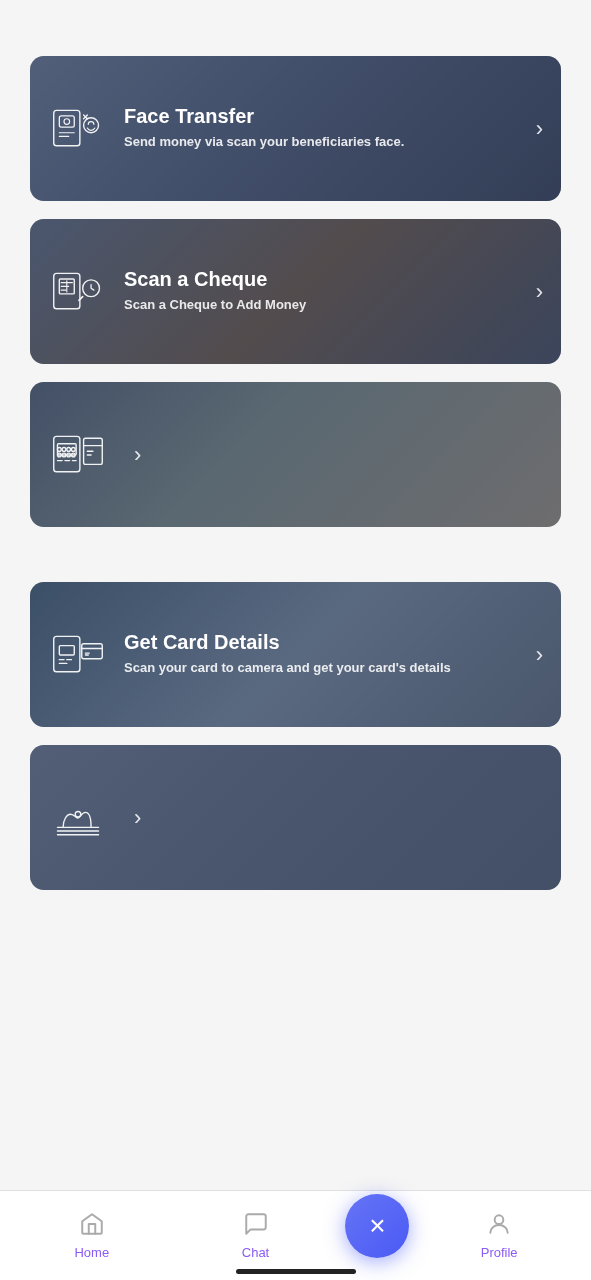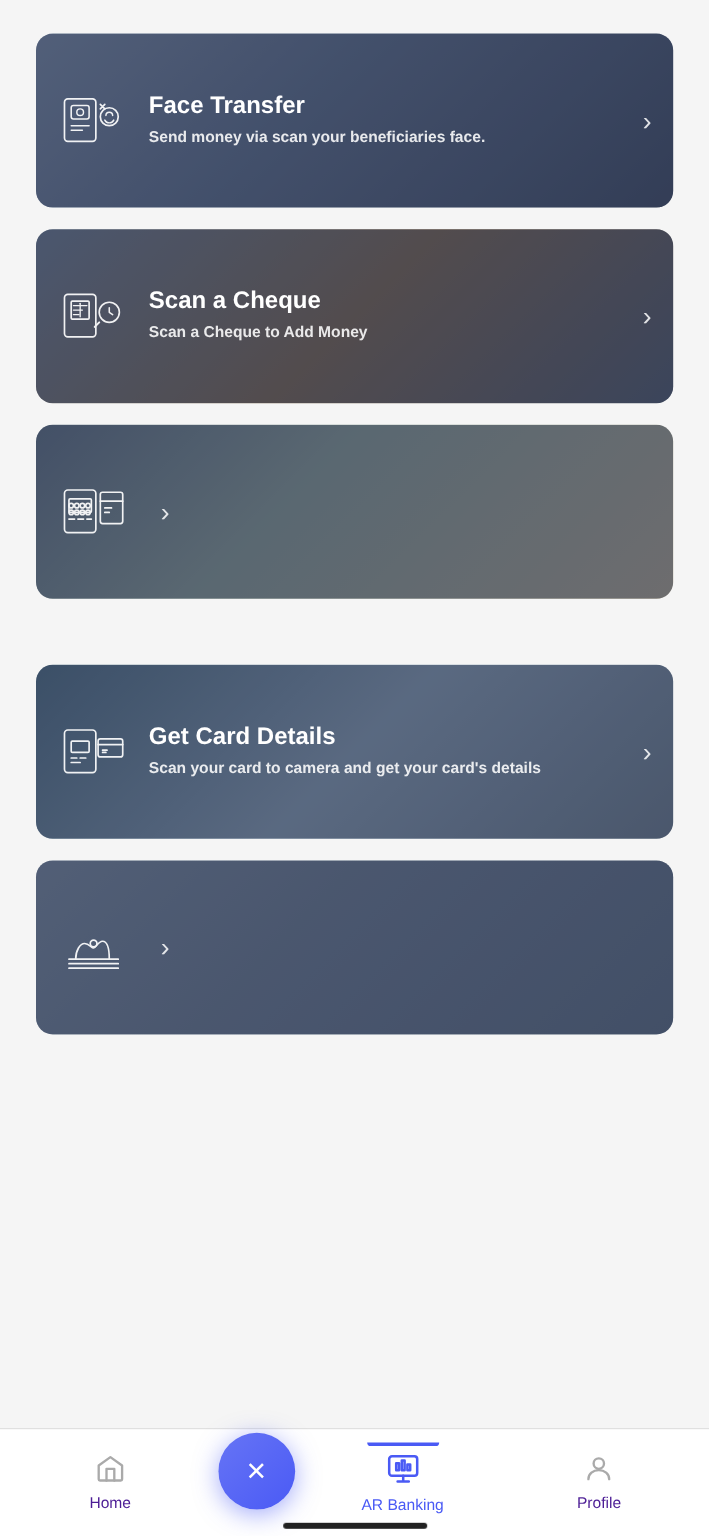--- a/index.html
+++ b/index.html
@@ -10,21 +10,21 @@
       min-height: 1280px;
       background: #f5f5f5;
       font-family: -apple-system, BlinkMacSystemFont, 'Segoe UI', sans-serif;
       display: flex;
       flex-direction: column;
       position: relative;
     }
 
     .content-area {
       flex: 1;
-      padding: 28px 30px 20px 30px;
+      padding: 56px 30px 20px 30px;
       display: flex;
       flex-direction: column;
       gap: 18px;
     }
 
     .feature-card {
       border-radius: 14px;
       overflow: hidden;
       position: relative;
       height: 145px;
@@ -139,21 +139,21 @@
       color: #aaa;
       line-height: 1;
     }
 
     .nav-icon.active {
       color: #4a5af5;
     }
 
     .nav-label {
       font-size: 13px;
-      color: #4c1d95;
+      color: #8b5cf6;
     }
 
     .nav-label.active {
       color: #4a5af5;
     }
 
     .nav-active-bar {
       position: absolute;
       top: 0;
       width: 60px;
@@ -318,38 +318,35 @@
   <div class="nav-item">
     <span class="nav-icon">
       <svg width="26" height="26" viewBox="0 0 24 24" fill="none" stroke="#aaa" stroke-width="1.8" stroke-linecap="round" stroke-linejoin="round">
         <path d="M3 9.5L12 3l9 6.5V20a1 1 0 01-1 1H4a1 1 0 01-1-1V9.5z"></path>
         <path d="M9 21V12h6v9"></path>
       </svg>
     </span>
     <span class="nav-label">Home</span>
   </div>
 
+  <div class="nav-item">
+    <span class="nav-icon">
+      <svg width="26" height="26" viewBox="0 0 24 24" fill="none" stroke="#aaa" stroke-width="1.8" stroke-linecap="round" stroke-linejoin="round">
+        <path d="M21 15a2 2 0 01-2 2H7l-4 4V5a2 2 0 012-2h14a2 2 0 012 2z"></path>
+      </svg>
+    </span>
+    <span class="nav-label">Chat</span>
+  </div>
 
   <div class="nav-item" style="flex:0 0 80px;">
     <div class="nav-center-btn">
       <span class="close-icon">×</span>
     </div>
   </div>
 
-  <div class="nav-item nav-ar-banking">
-    <div class="nav-active-bar"></div>
-    <span class="nav-icon active">
-      <svg width="28" height="28" viewBox="0 0 24 24" fill="none" stroke="#4a5af5" stroke-width="1.8" stroke-linecap="round" stroke-linejoin="round">
-        <rect x="2" y="3" width="20" height="14" rx="2"></rect>
-        <path d="M8 21h8M12 17v4"></path>
-        <path d="M7 8h2v5H7zM11 6h2v7h-2zM15 9h2v4h-2z"></path>
-      </svg>
-    </span>
-    <span class="nav-label active">AR Banking</span>
-  </div>
 
   <div class="nav-item">
     <span class="nav-icon">
       <svg width="26" height="26" viewBox="0 0 24 24" fill="none" stroke="#aaa" stroke-width="1.8" stroke-linecap="round" stroke-linejoin="round">
         <circle cx="12" cy="8" r="4"></circle>
         <path d="M4 20c0-4 3.6-7 8-7s8 3 8 7"></path>
       </svg>
     </span>
     <span class="nav-label">Profile</span>
   </div>

